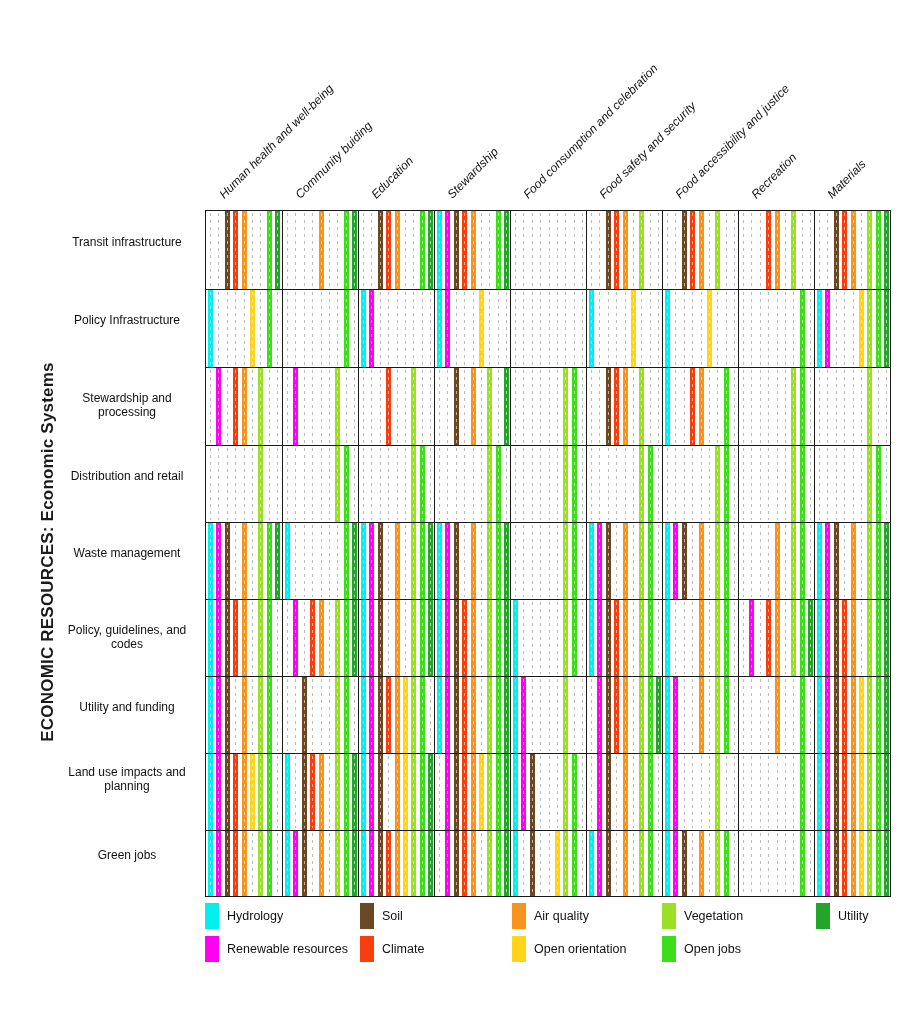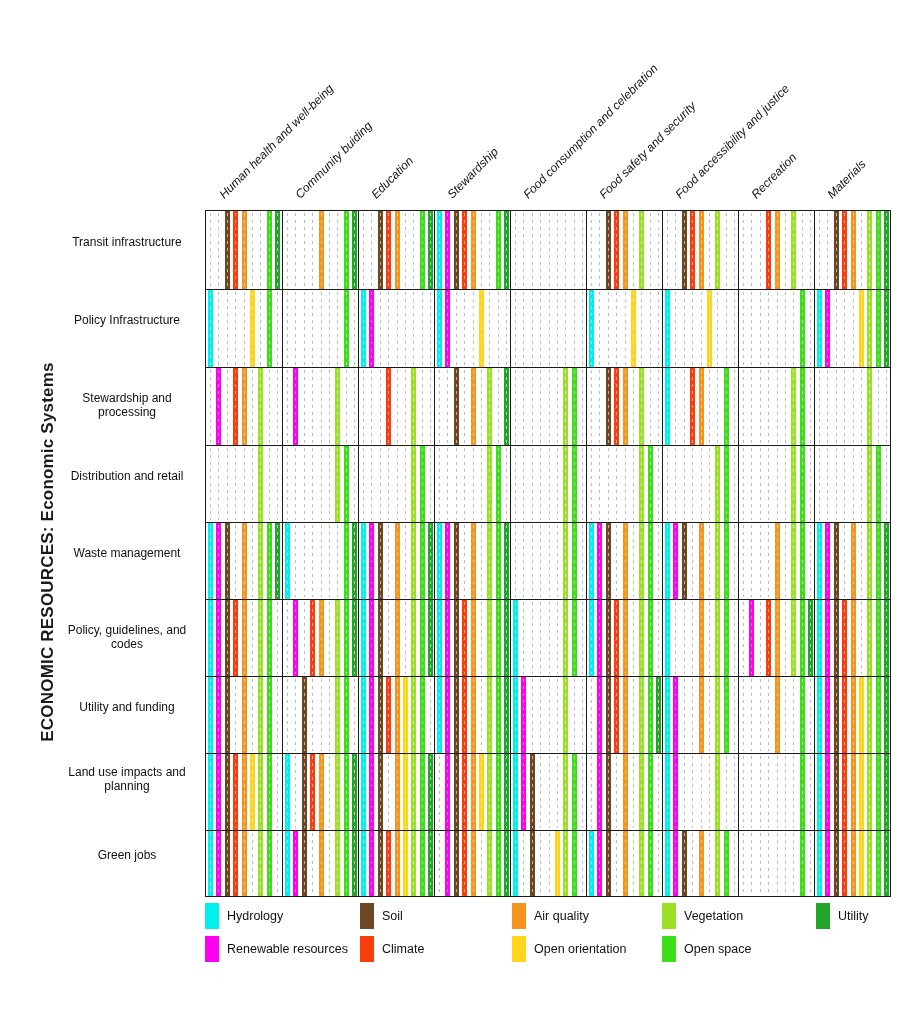--- a/index.html
+++ b/index.html
@@ -1355,16 +1355,16 @@
       <div class="legend-item" style="left: 360px; top: 936px;">
         <div class="legend-swatch" style="background: rgb(249, 61, 13);"></div>
         <div class="legend-label">Climate</div>
       </div>
       <div class="legend-item" style="left: 512px; top: 936px;">
         <div class="legend-swatch" style="background: rgb(255, 212, 26);"></div>
         <div class="legend-label">Open orientation</div>
       </div>
       <div class="legend-item" style="left: 662px; top: 936px;">
         <div class="legend-swatch" style="background: rgb(59, 222, 23);"></div>
-        <div class="legend-label">Open space</div>
+        <div class="legend-label">Open jobs</div>
       </div>
     </div>
 </div>
 
 </body></html>

